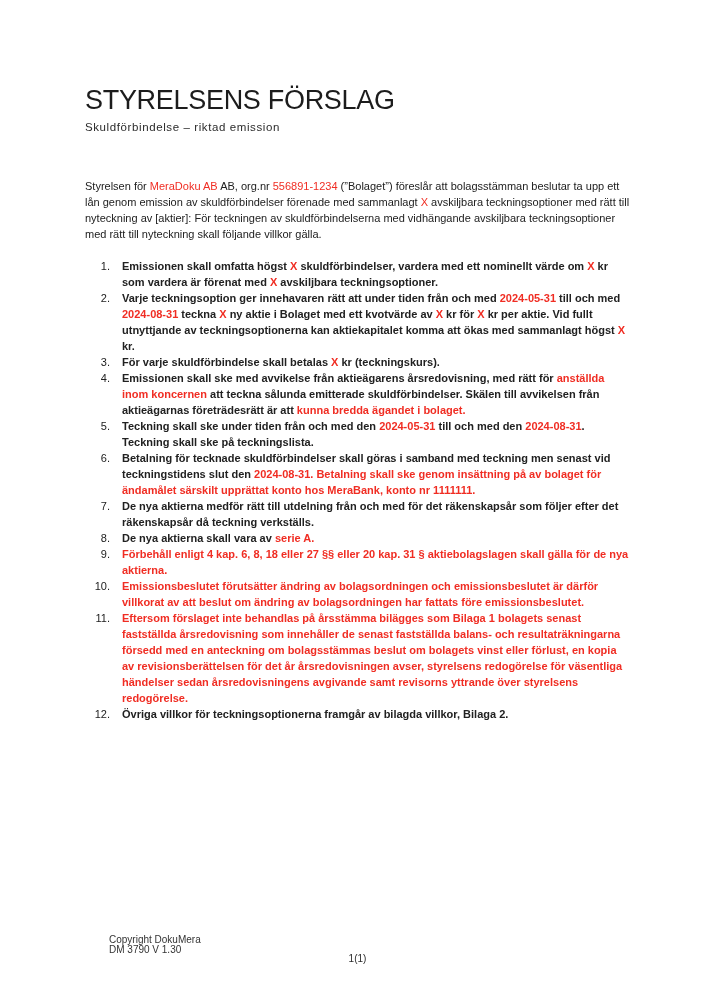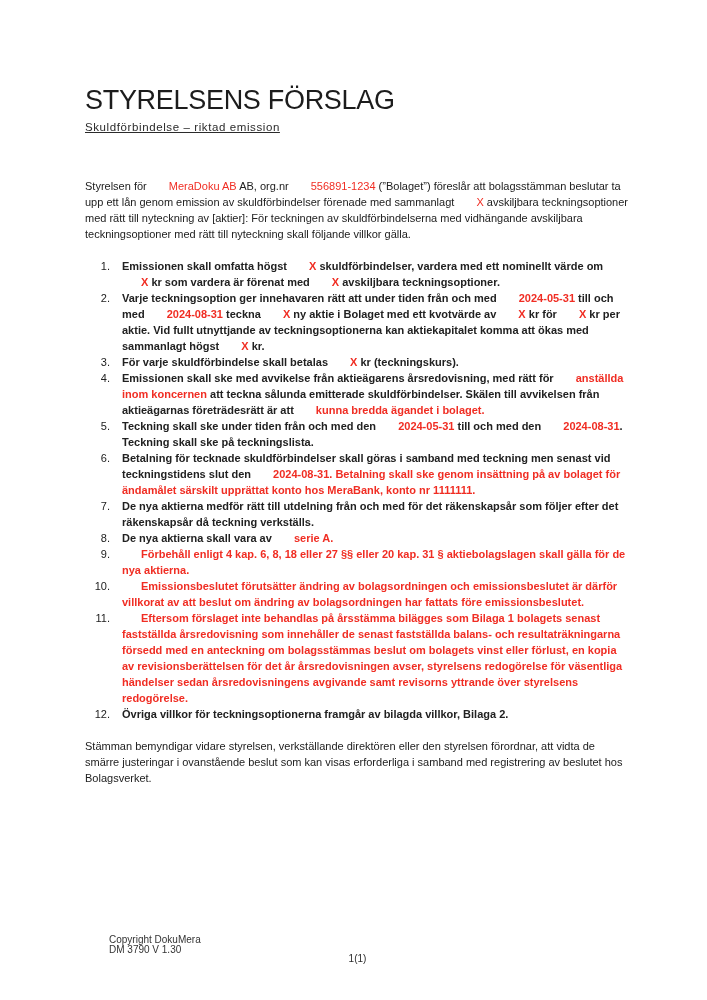--- a/index.html
+++ b/index.html
@@ -29,21 +29,20 @@
     font-weight: 400;
     letter-spacing: -0.3px;
     color: #1c1c1c;
   }
   .doc-subtitle {
     margin-top: 4px;
     font-size: 11.5px;
     line-height: 15px;
     letter-spacing: 0.6px;
     color: #2b2b2b;
-    text-decoration: underline;
   }
   .body-text {
     font-size: 11px;
     line-height: 16px;
   }
   .intro {
     margin-top: 43px;
   }
   .terms {
     margin-top: 16px;
@@ -59,21 +58,20 @@
   .item-text {
     flex: 1;
     padding-left: 12px;
     font-weight: bold;
   }
   .closing {
     margin-top: 16px;
   }
   .red {
     color: var(--red-text, #f02d23);
-    margin-left: 19px;
   }
   .page-number {
     position: absolute;
     top: 953px;
     left: 85px;
     width: 545px;
     text-align: center;
     font-size: 10px;
     color: #2b2b2b;
   }
@@ -141,21 +139,20 @@
         <div class="list-item">
           <span class="num">11.</span>
           <div class="item-text"><span class="red">Eftersom förslaget inte behandlas på årsstämma bilägges som Bilaga 1 bolagets senast fastställda årsredovisning som innehåller de senast fastställda balans- och resultaträkningarna försedd med en anteckning om bolagsstämmas beslut om bolagets vinst eller förlust, en kopia av revisionsberättelsen för det år årsredovisningen avser, styrelsens redogörelse för väsentliga händelser sedan årsredovisningens avgivande samt revisorns yttrande över styrelsens redogörelse.</span></div>
         </div>
         <div class="list-item">
           <span class="num">12.</span>
           <div class="item-text"><span>Övriga villkor för teckningsoptionerna framgår av bilagda villkor, Bilaga 2.</span></div>
         </div>
       </div>
 
-    <p class="body-text closing"><span>Stämman bemyndigar vidare styrelsen, verkställande direktören eller den styrelsen förordnar, att vidta de smärre justeringar i ovanstående beslut som kan visas erforderliga i samband med registrering av beslutet hos Bolagsverket.</span></p>
   </div>
 
   <div class="page-number">1(1)</div>
 
   <div class="copyright">
     <div>Copyright DokuMera</div>
     <div>DM 3790 V 1.30</div>
   </div>
 </div>
 

